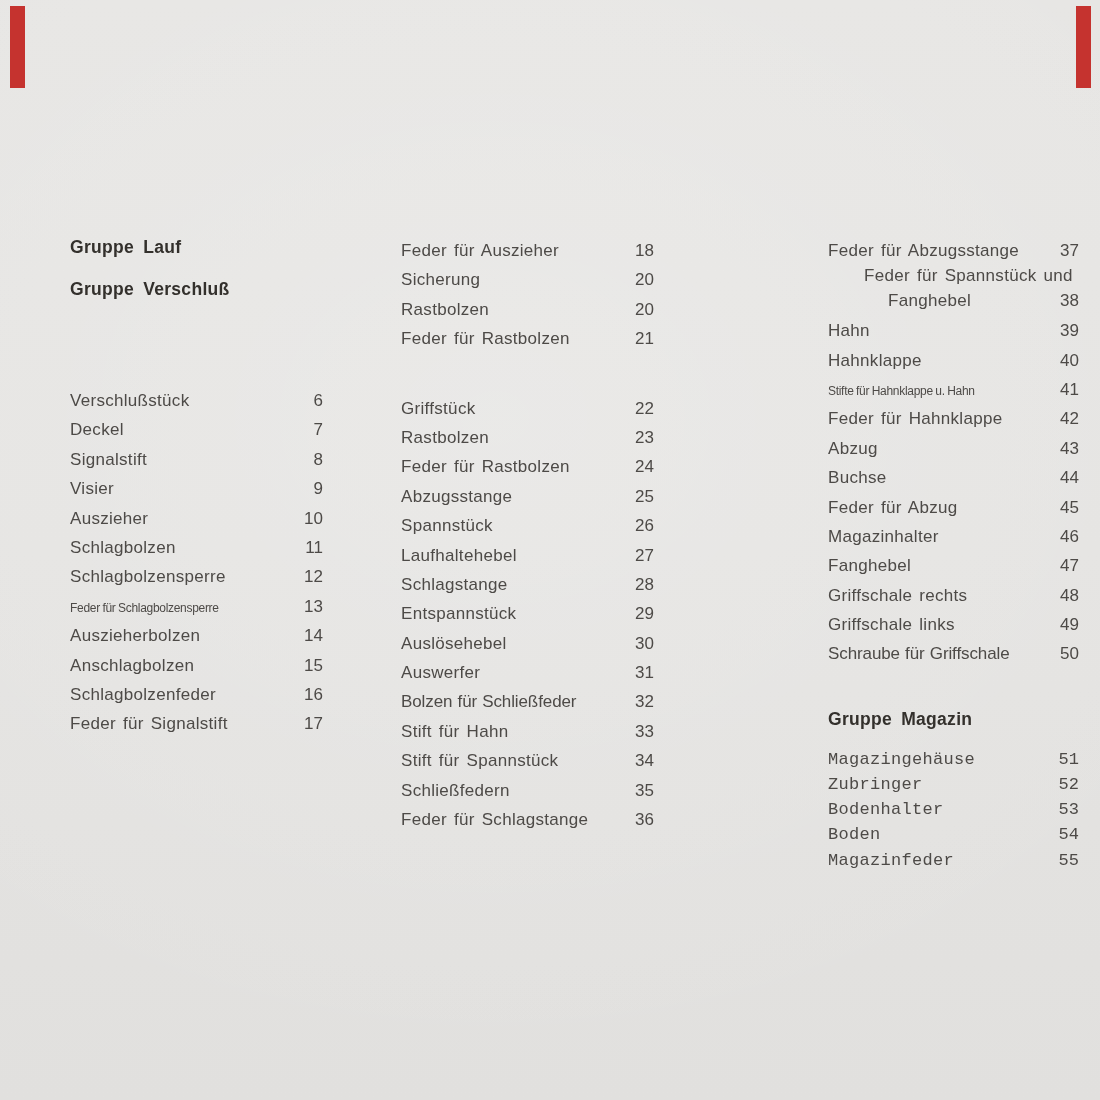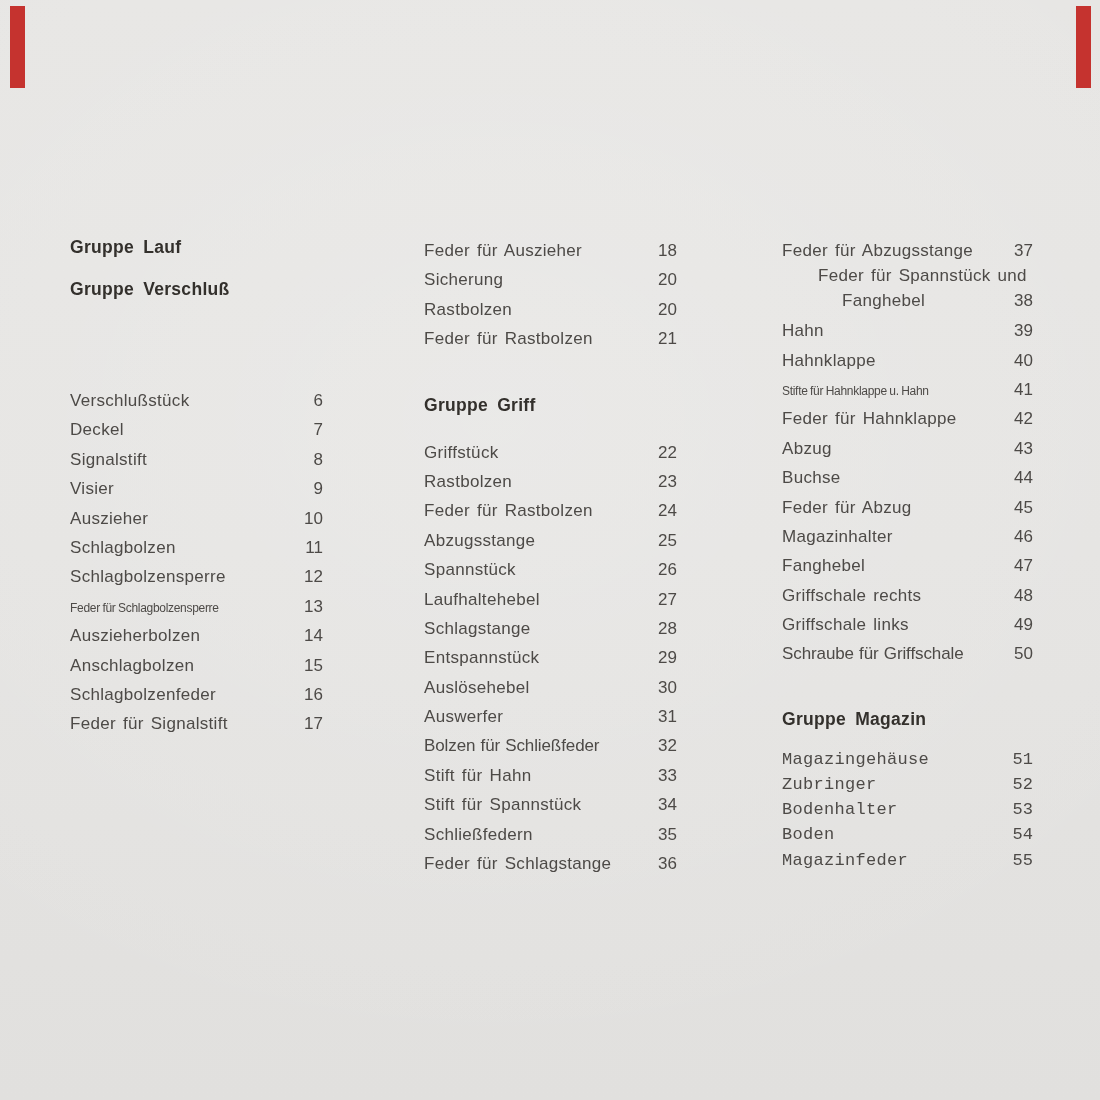--- a/index.html
+++ b/index.html
@@ -17,22 +17,22 @@
     font-family:"Liberation Sans","DejaVu Sans",sans-serif;
     color:var(--text);
     -webkit-font-smoothing:antialiased;
   }
   .page{position:absolute;inset:0;}
   .edge-mark{position:absolute;top:6px;width:15px;height:82px;background:var(--mark);}
   .edge-mark.left{left:10px;}
   .edge-mark.right{left:1076px;}
   .col{position:absolute;top:236px;}
   .col[data-col="0"]{left:70px;width:253px;}
-  .col[data-col="1"]{left:424px;width:253px;}
-  .col[data-col="2"]{left:782px;width:251px;}
+  .col[data-col="1"]{left:401px;width:253px;}
+  .col[data-col="2"]{left:828px;width:251px;}
   .block{margin-top:0;}
   .col[data-col="0"] .block:nth-child(2){margin-top:20px;}
   .col[data-col="0"] .block:nth-child(3){margin-top:86px;}
   .col[data-col="0"] .block:nth-child(4){margin-top:20px;}
   .col[data-col="1"] .block:nth-child(2){margin-top:40px;}
   .col[data-col="1"] .block:nth-child(3){margin-top:22px;}
   .col[data-col="2"] .block:nth-child(2){margin-top:39px;}
   .col[data-col="2"] .block:nth-child(3){margin-top:17px;font-family:Liberation Mono, monospace;}
   .heading{
     font-weight:bold;font-size:17.5px;height:22px;line-height:22px;
@@ -124,21 +124,20 @@
         </div>
         <div class="row">
           <span class="part">Rastbolzen</span>
           <span class="num">20</span>
         </div>
         <div class="row">
           <span class="part">Feder für Rastbolzen</span>
           <span class="num">21</span>
         </div>
       </div>
-      <div class="heading block">Gruppe Griff</div>
       <div class="items block">
         <div class="row">
           <span class="part">Griffstück</span>
           <span class="num">22</span>
         </div>
         <div class="row">
           <span class="part">Rastbolzen</span>
           <span class="num">23</span>
         </div>
         <div class="row">

